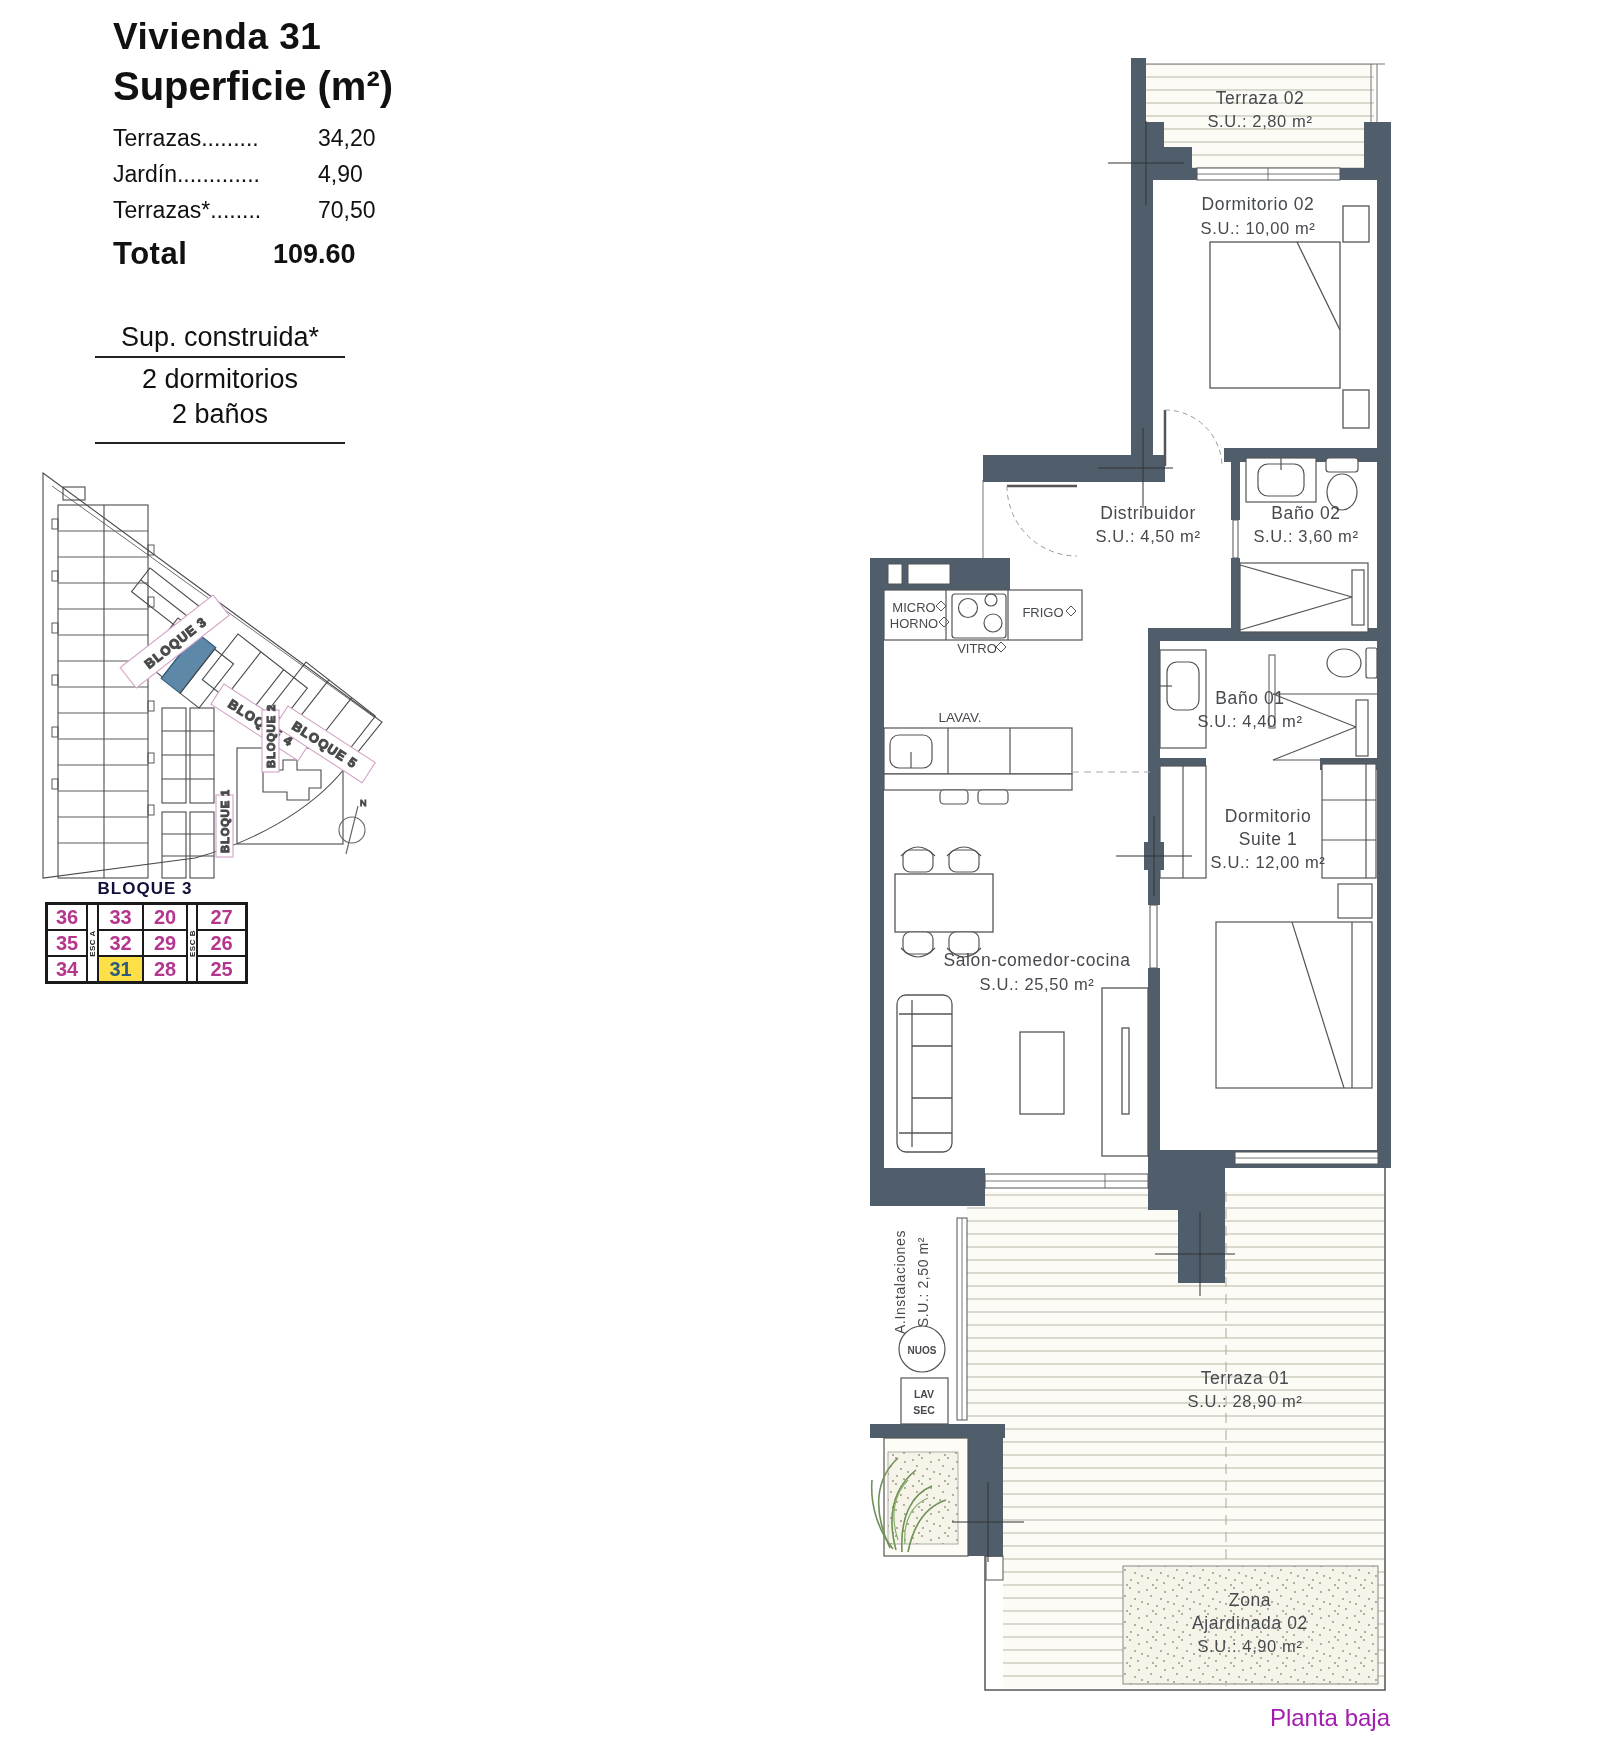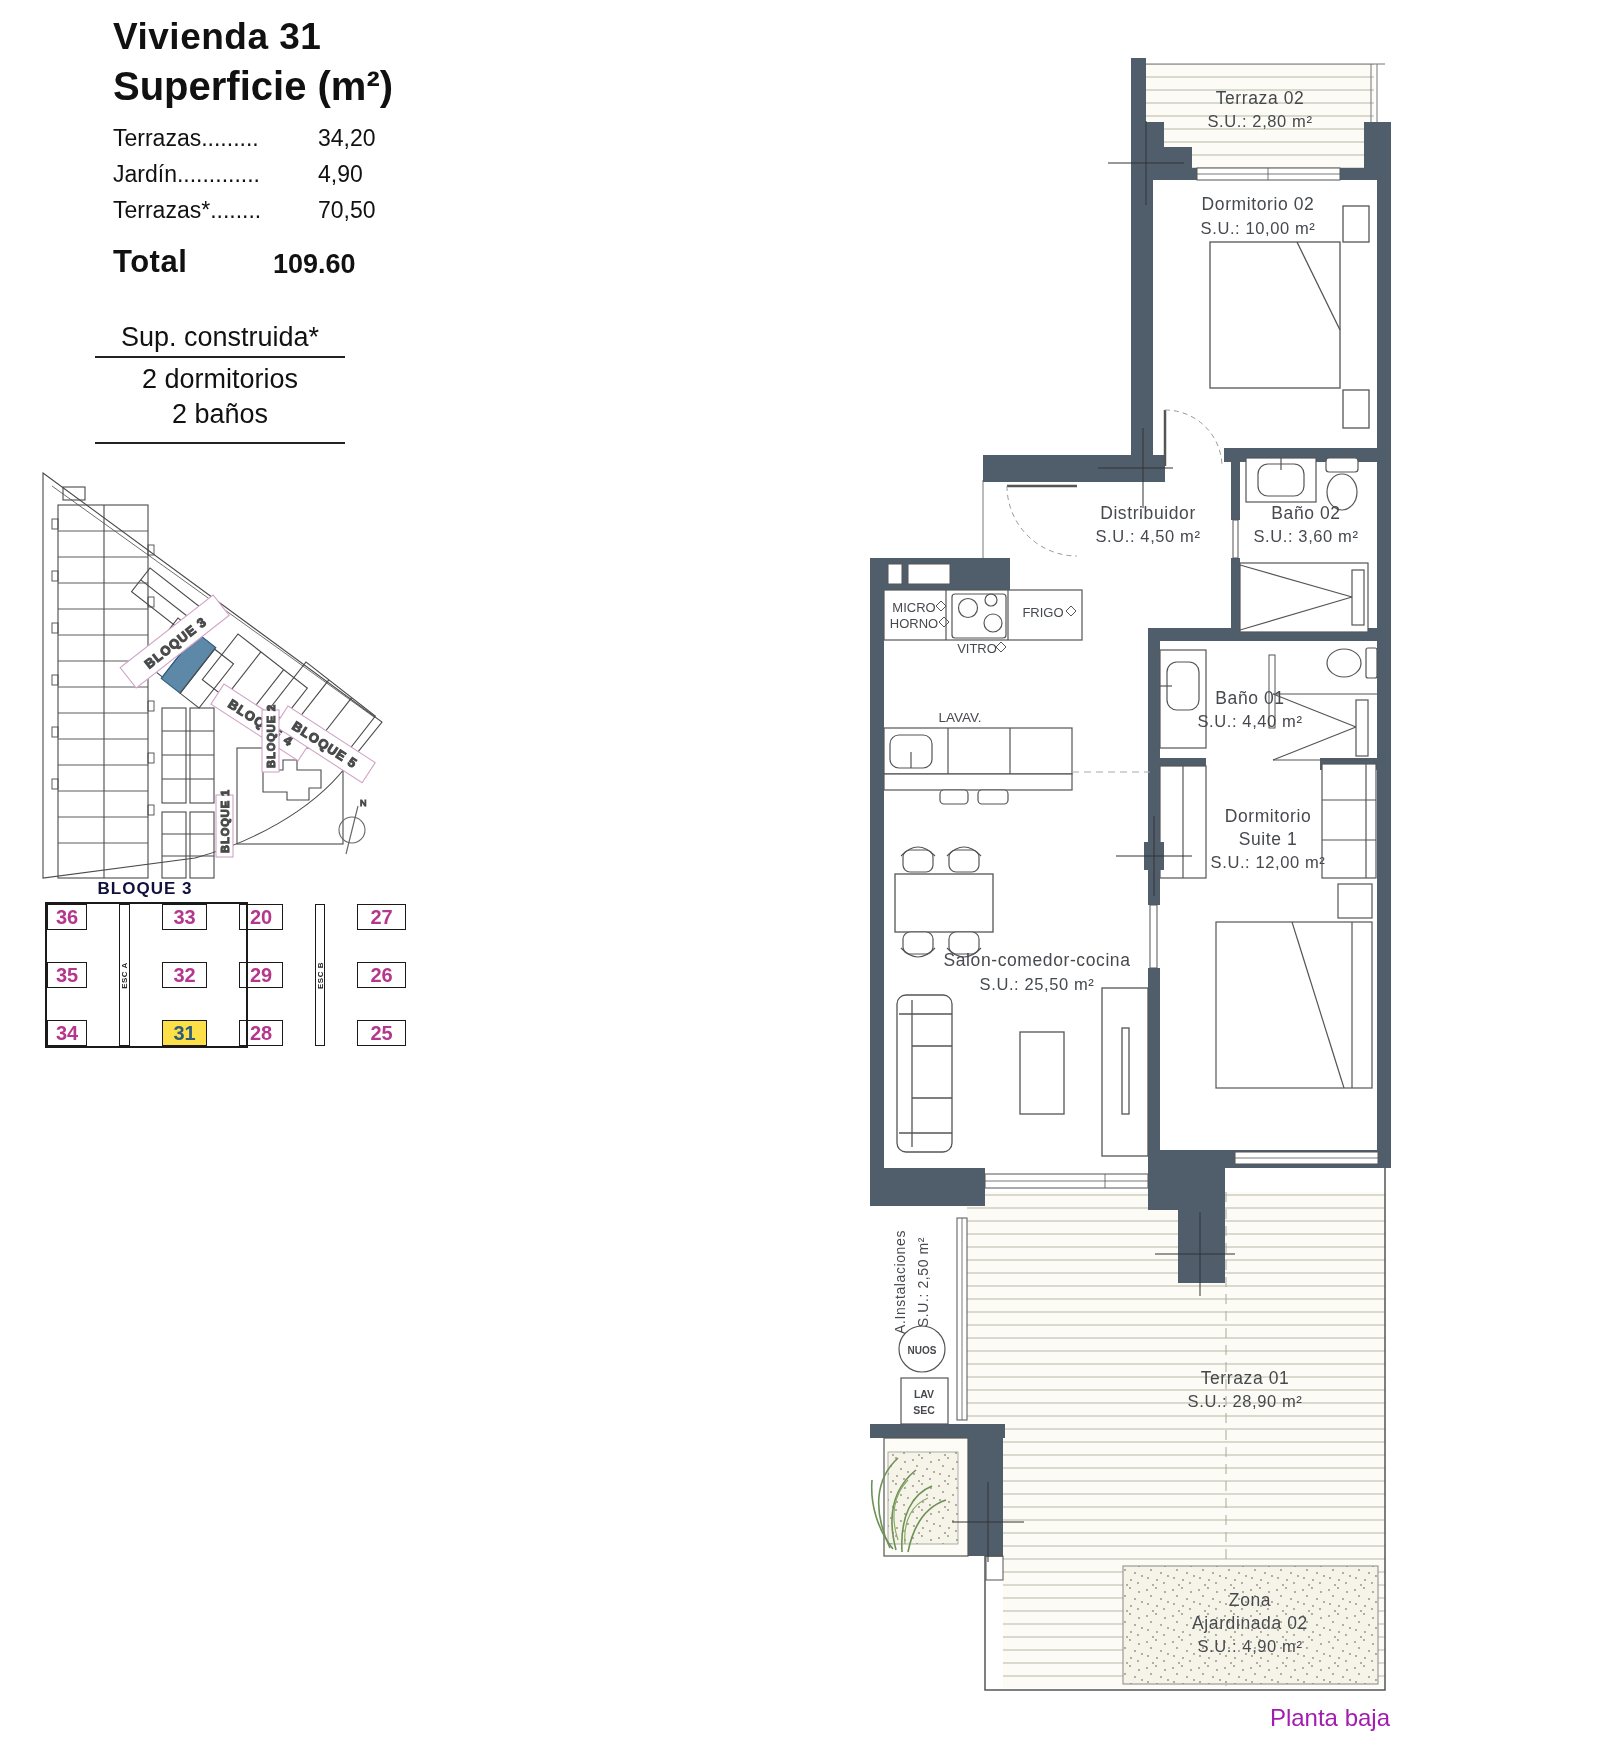--- a/index.html
+++ b/index.html
@@ -6,33 +6,33 @@
   .canvas{position:relative;width:1600px;height:1752px;background:#ffffff;overflow:hidden;
           font-family:"Liberation Sans",sans-serif;color:#111;}
   .layer{position:absolute;top:0;left:0;}
   
   .info{position:absolute;left:113px;top:16px;width:320px;z-index:2;}
   .info h1{font-size:37px;font-weight:bold;margin:0 0 6px 0;letter-spacing:.5px;}
   .info h2{font-size:40px;font-weight:bold;margin:0 0 16px 0;}
   .srow{display:flex;font-size:23px;margin-bottom:9px;white-space:nowrap;gap:45px;}
   .srow .lab{width:152px;}
   .srow .val{margin-left:8px;}
-  .trow{display:flex;align-items:flex-end;margin-top:20px;}
+  .trow{display:flex;align-items:center;margin-top:12px;}
   .trow .tlab{font-size:31px;font-weight:bold;width:152px;letter-spacing:.5px;}
   .trow .tval{font-size:27px;font-weight:bold;margin-left:8px;}
   .construida{position:absolute;left:95px;top:322px;width:250px;z-index:2;text-align:center;
               font-size:27px;border-bottom:2px solid #222;padding-bottom:8px;}
   .construida .ctitle{border-bottom:2px solid #222;padding-bottom:3px;margin-bottom:6px;}
   .construida .cline{margin:4px 0;}
   
   .bgrid-wrap{position:absolute;left:45px;top:879px;z-index:2;width:200px;}
   .bgrid-title{text-align:center;font-size:17px;font-weight:bold;color:#10103a;
                letter-spacing:1px;margin-bottom:3px;}
   .bgrid{display:grid;grid-template-columns:40px 11px 45px 44px 10px 49px;
-         grid-auto-rows:26px;border:2px solid #1a1a1a;width:199px;gap:32px;}
+         grid-auto-rows:26px;border:2px solid #1a1a1a;width:199px;}
   .bcell{border:1px solid #1a1a1a;display:flex;align-items:center;justify-content:center;
          font-size:20px;font-weight:bold;color:#b5368d;}
   .besc{border:1px solid #1a1a1a;display:flex;align-items:center;justify-content:center;}
   .besc span{transform:rotate(-90deg);font-size:8px;font-weight:bold;color:#222;
              letter-spacing:.5px;white-space:nowrap;}
   .hl{background:#fde047;color:#2d5c7c;}
   
   .caption{position:absolute;right:210px;top:1704px;font-size:24px;color:#a21caf;z-index:2;}
   svg text{font-family:"Liberation Sans",sans-serif;fill:#46494e;}
 </style>

